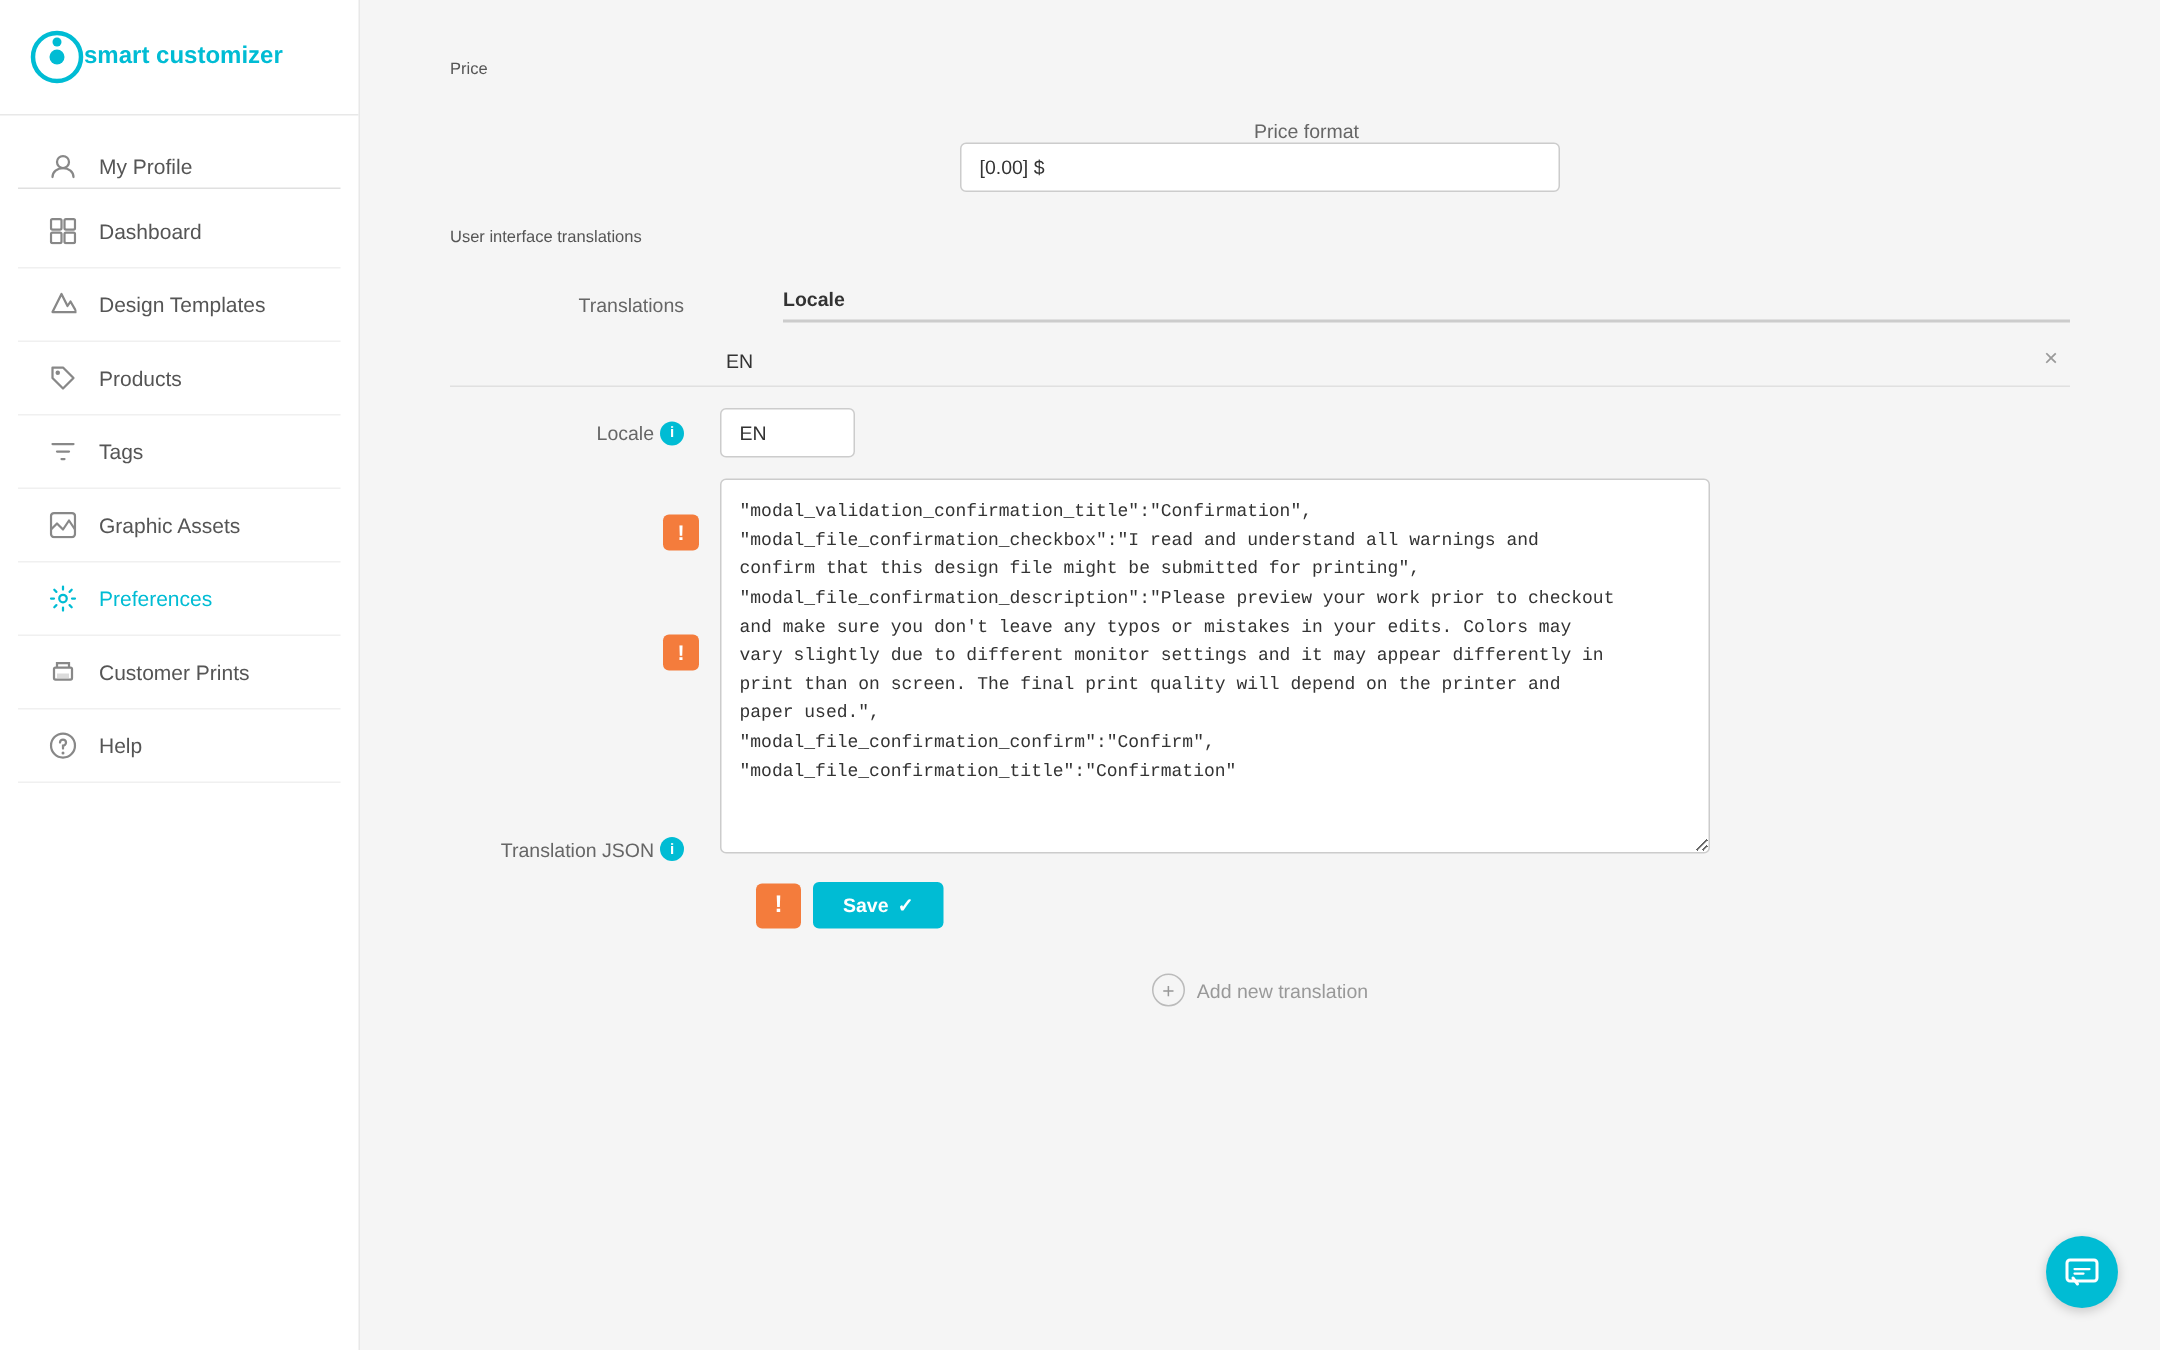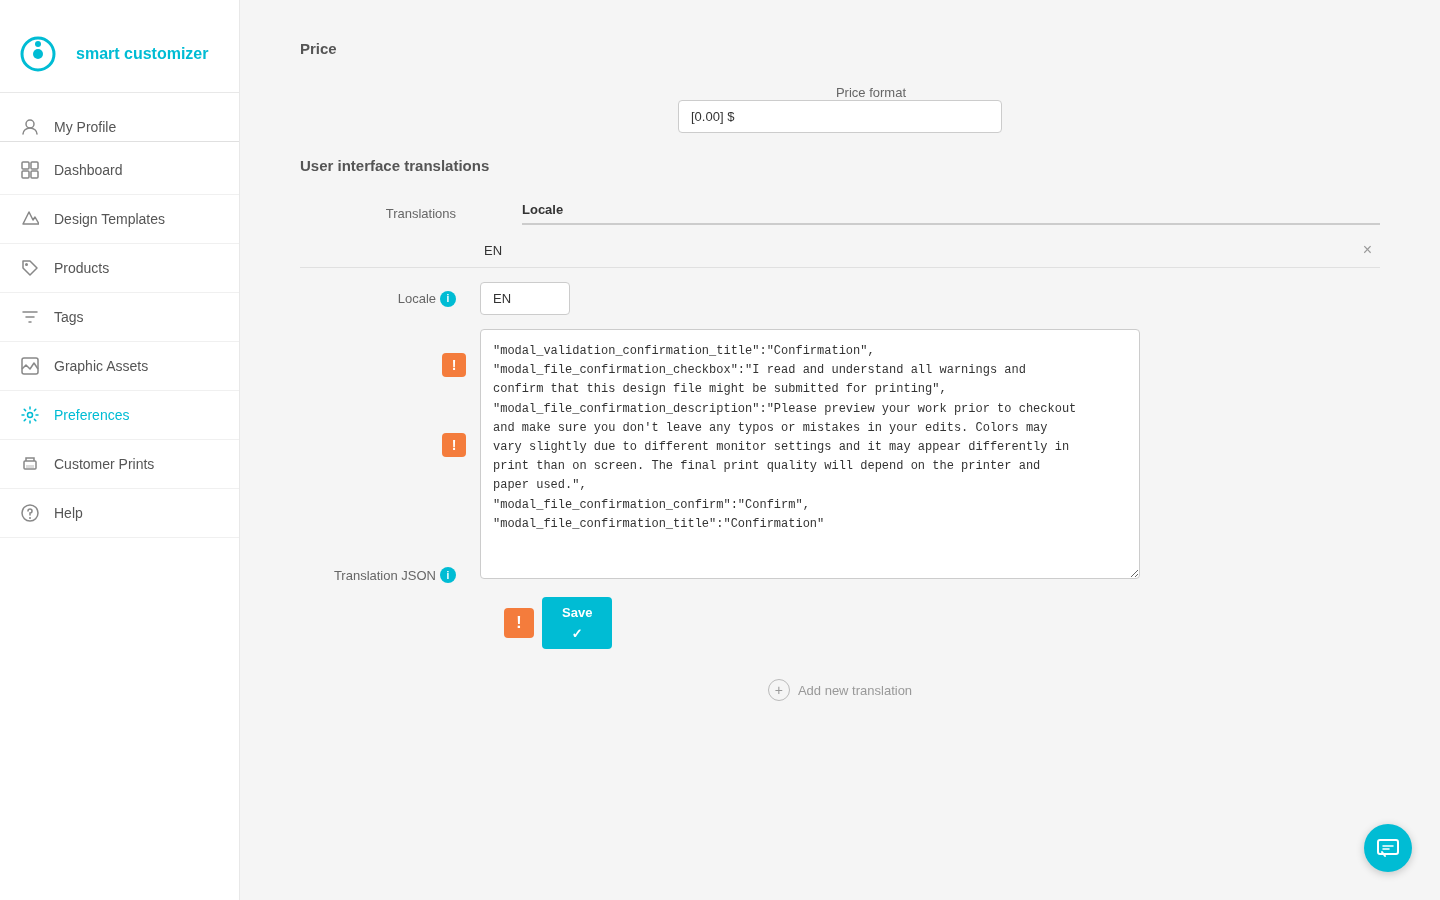--- a/index.html
+++ b/index.html
@@ -9,38 +9,38 @@
     .sidebar {
       width: 240px;
       min-width: 240px;
       background: #fff;
       border-right: 1px solid #e8e8e8;
       display: flex;
       flex-direction: column;
       height: 100%;
     }
     .sidebar-logo {
-      padding: 36px 20px 20px 20px;
-      display: flex;
-      align-items: center;
-      gap: 20px;
+      padding: 20px 20px 20px 20px;
+      display: flex;
+      align-items: center;
+      gap: 0;
       border-bottom: 1px solid #e8e8e8;
     }
     .logo-icon {
       width: 36px;
       height: 36px;
     }
     .logo-text {
       color: #00bcd4;
       font-size: 16px;
       font-weight: 600;
     }
     .sidebar-nav {
       flex: 1;
-      padding: 10px 0;
+      padding: 10px 12px;
     }
     .nav-item {
       display: flex;
       align-items: center;
       gap: 14px;
       padding: 14px 20px;
       cursor: pointer;
       color: #555;
       font-size: 14px;
       border-bottom: 1px solid #f0f0f0;
@@ -63,22 +63,22 @@
 
     
     .main {
       flex: 1;
       background: #f5f5f5;
       overflow-y: auto;
       padding: 40px 60px;
     }
 
     .section-title {
-      font-size: 15px;
-      font-weight: 700;
+      font-size: 11px;
+      font-weight: 400;
       color: #555;
       margin-bottom: 28px;
     }
 
     .form-row {
       display: flex;
       align-items: center;
       margin-bottom: 24px;
       flex-direction: column;
     }
@@ -109,21 +109,21 @@
       cursor: pointer;
     }
     .form-input {
       border: 1px solid #ccc;
       border-radius: 4px;
       padding: 8px 12px;
       font-size: 13px;
       color: #333;
       outline: none;
     }
-    .price-input { width: 324px; }
+    .price-input { width: 400px; }
     .locale-input { width: 90px; }
 
     
     .translations-section {
       margin-top: 24px;
     }
     .translations-header {
       display: flex;
       align-items: center;
       margin-bottom: 8px;
@@ -262,21 +262,20 @@
       border: none;
       border-radius: 4px;
       padding: 8px 20px;
       color: #fff;
       font-size: 13px;
       font-weight: 600;
       cursor: pointer;
       display: flex;
       align-items: center;
       gap: 6px;
-      flex-direction: column;
     }
 
     
     .add-translation {
       display: flex;
       align-items: center;
       justify-content: center;
       gap: 8px;
       margin-top: 30px;
       color: #999;

